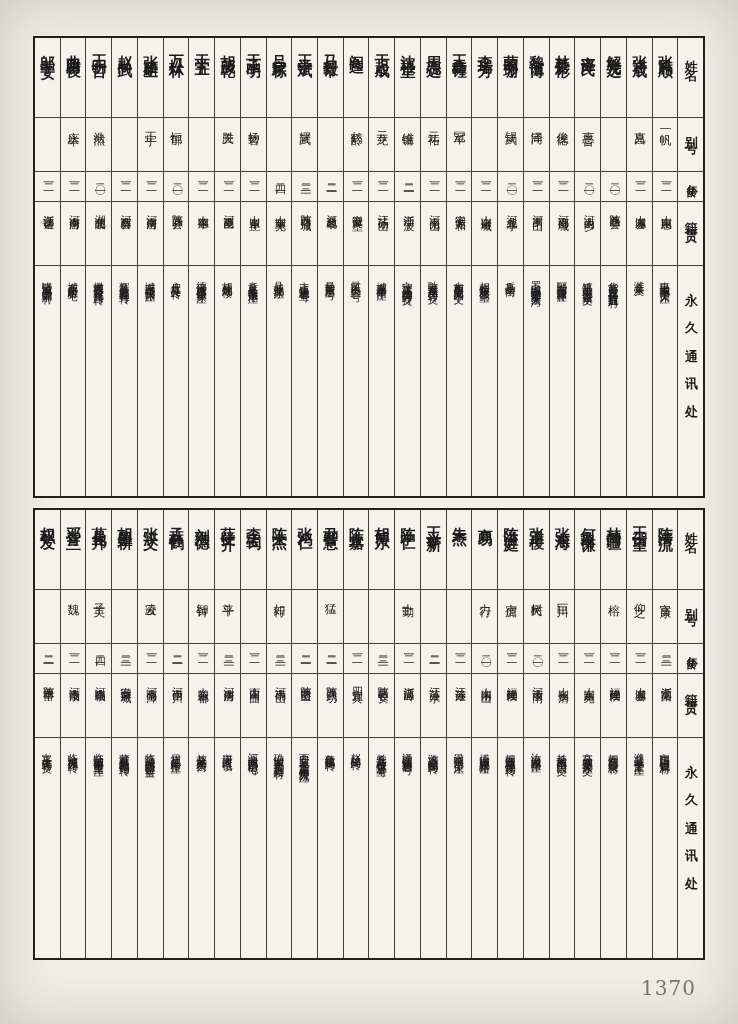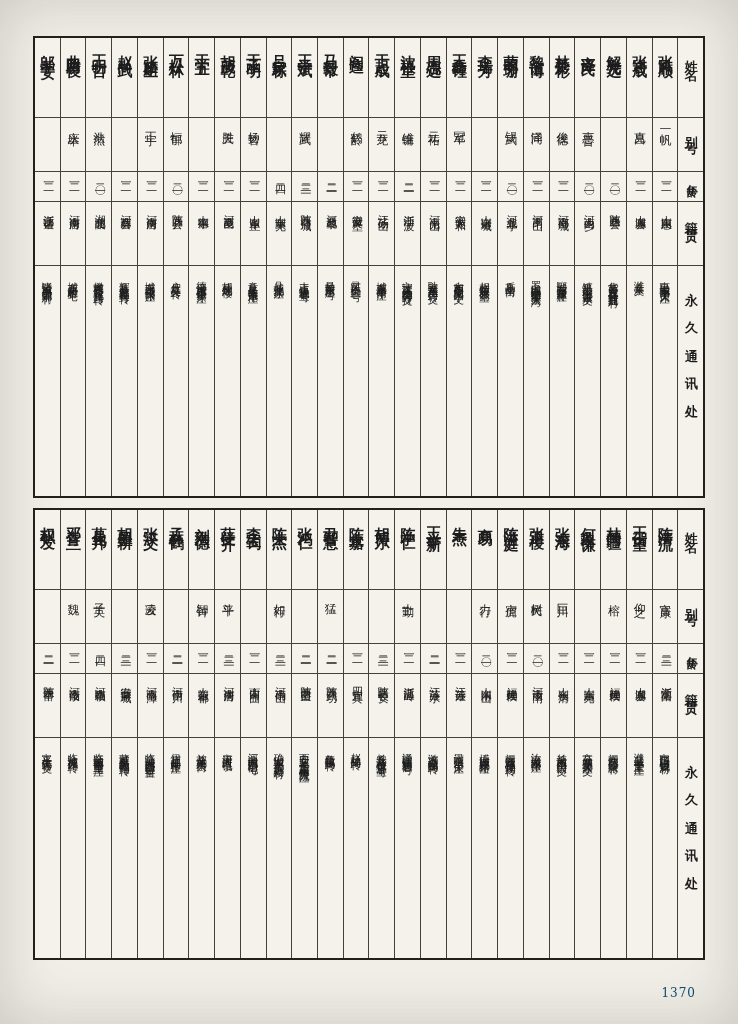--- a/index.html
+++ b/index.html
@@ -47,21 +47,21 @@
   .address .vtxt{font-size:10.5px;letter-spacing:1.5px;padding-top:7px;line-height:12.5px;}
   
   .hdr .vtxt{font-size:13px;font-weight:700;}
   .hdr.name .vtxt{letter-spacing:8px;padding-top:12px;}
   .hdr.alias .vtxt{letter-spacing:6px;padding-top:8px;}
   .hdr.age .vtxt{font-size:11px;letter-spacing:2px;padding-top:3px;}
   .hdr.place .vtxt{letter-spacing:8px;padding-top:10px;}
   .hdr.address .vtxt{letter-spacing:28px;padding-top:16px;}
   .page-number{
     position:absolute;right:42px;bottom:24px;
-    font-size:12px;letter-spacing:1px;color:#0c4a6e;
+    font-size:20px;letter-spacing:1px;color:#737373;
   }
 </style>
 </head>
 <body>
 
 <div class="sheet">
   <div class="content">
 
     <div class="roster upper">
       <div class="col">

